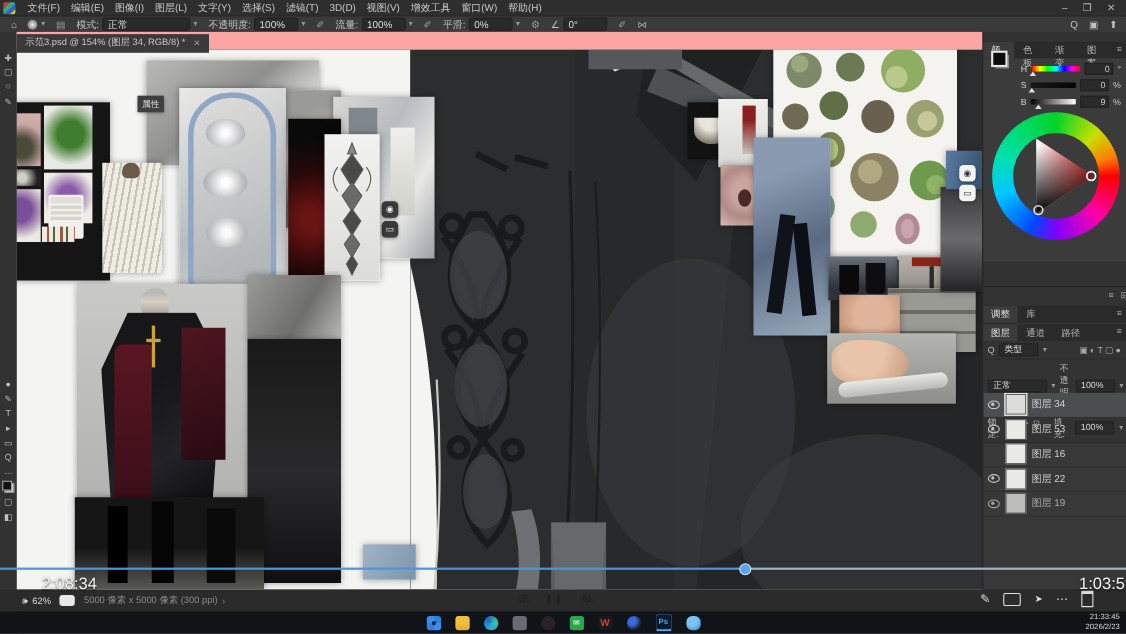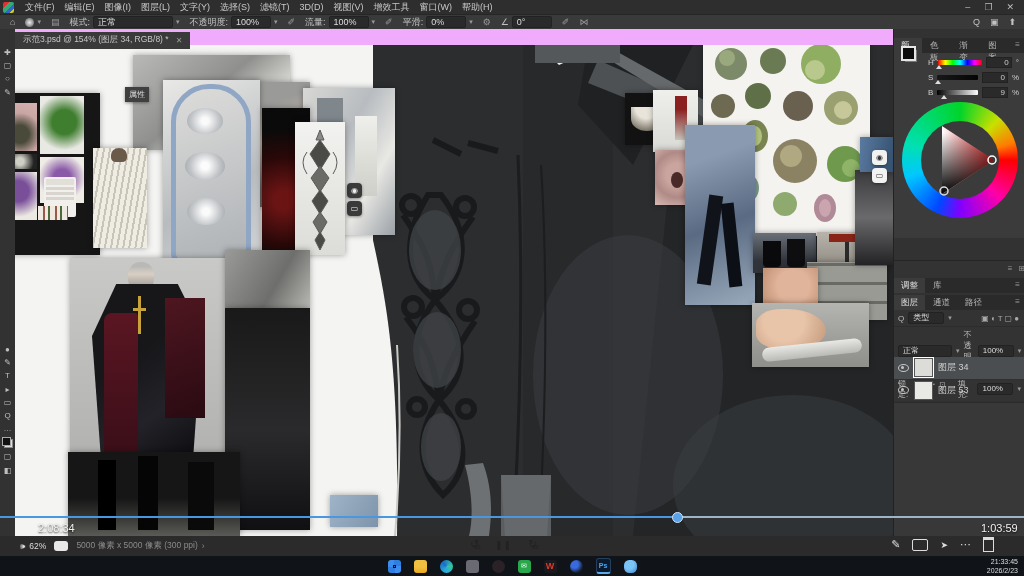--- a/index.html
+++ b/index.html
@@ -12,21 +12,21 @@
   .menubar{left:0;top:0;width:1024px;height:14px;background:#2e2e2e;display:flex;align-items:center;font-size:9px;color:#c8c8c8;z-index:40;}
   .appicon{width:11px;height:11px;margin:0 6px 0 3px;border-radius:2px;
     background:linear-gradient(135deg,#d33 0 30%,#3a7 30% 55%,#36c 55% 80%,#cc3 80%);}
   .menuitem{padding:0 5px;white-space:nowrap;}
   .winctl{margin-left:auto;display:flex;gap:14px;padding-right:10px;color:#bbb;font-size:9px;}
   .optionsbar{left:0;top:14px;width:1024px;height:14px;background:#3a3a3a;border-top:1px solid #262626;display:flex;align-items:center;font-size:9px;color:#c2c2c2;z-index:40;}
   .ob{margin-left:10px;white-space:nowrap;display:flex;align-items:center;gap:3px;}
   .obox{background:#2a2a2a;border:1px solid #222;border-radius:2px;padding:0 4px;min-width:30px;height:10px;line-height:10px;color:#ddd;}
   .dd{color:#999;font-size:7px;}
   .obr{margin-left:auto;display:flex;gap:10px;padding-right:8px;}
-  .tabbar{left:15px;top:28px;width:878px;height:17px;background:#f0abfc;z-index:30;}
+  .tabbar{left:15px;top:28px;width:878px;height:17px;background:#fca5a5;z-index:30;}
   .doctab{display:inline-flex;align-items:center;height:17px;background:#3a3a3a;padding:0 8px;font-size:8.5px;color:#c8c8c8;gap:7px;}
   .doctab .x{color:#999;font-size:8px;}
   
   .toolbar{left:0;top:28px;width:15px;height:528px;background:#323232;z-index:20;display:flex;flex-direction:column;align-items:center;padding-top:20px;gap:4.2px;font-size:8px;color:#bfbfbf;}
   .fgbg{width:11px;height:11px;position:relative;}
   .fgbg .bg2{position:absolute;right:0;bottom:0;width:7px;height:7px;background:#ddd;border:1px solid #888;}
   .fgbg .fg2{position:absolute;left:0;top:0;width:7px;height:7px;background:#111;border:1px solid #aaa;}
   
   .canvas{left:15px;top:45px;width:878px;height:491px;background:#f4f4f2;overflow:hidden;z-index:1;}
   .paint{position:absolute;left:358px;top:0;width:520px;height:491px;background:#2b2d2f;}
@@ -66,21 +66,21 @@
   .statusbar{left:0;top:536px;width:1024px;height:20px;background:#2b2b2b;z-index:35;display:flex;align-items:center;font-size:8.5px;color:#8a8a8a;}
   .vctl{position:absolute;left:470px;top:2px;display:flex;gap:16px;color:#222;font-size:11px;align-items:center;}
   .skipnum{font-size:6px;position:absolute;left:4px;top:6px;color:#222;}
   .annot{position:absolute;right:30px;top:1px;display:flex;gap:12px;color:#ddd;font-size:11px;align-items:center;}
   .taskbar{left:0;top:556px;width:1024px;height:20px;background:#101418;z-index:50;display:flex;align-items:center;justify-content:center;gap:13px;}
   .tico{width:13px;height:13px;border-radius:3px;position:relative;}
   .clock{position:absolute;right:6px;top:1px;text-align:right;font-size:7px;color:#ddd;line-height:9px;}
   
   .progress{left:0;top:516px;height:2px;z-index:45;}
   .knob{position:absolute;top:512px;width:9px;height:9px;border-radius:50%;background:#5ba3e8;border:1px solid #cfe4fa;z-index:46;}
-  .vtime{position:absolute;z-index:46;color:#f0f0f0;font-size:11px;text-shadow:0 1px 2px rgba(0,0,0,.8);}
+  .vtime{position:absolute;z-index:46;color:#f0f0f0;font-size:15px;text-shadow:0 1px 2px rgba(0,0,0,.8);}
   .floatbtn{width:15px;height:15px;background:#f2f2f2;border-radius:4px;margin-bottom:3px;display:flex;align-items:center;justify-content:center;color:#333;font-size:8px;box-shadow:0 1px 3px rgba(0,0,0,.4);}
 </style>
 </head>
 <body>
 
 <div class="a menubar nosel">
   <span class="appicon"></span>
   <span class="menuitem">文件(F)</span>
   <span class="menuitem">编辑(E)</span>
   <span class="menuitem">图像(I)</span>
@@ -481,20 +481,39 @@
           <span class="thumb" style="background: rgb(220, 220, 216);"></span>
           <span class="lname">图层 34</span>
         </div>
         <div class="layer">
           <span class="eye">
             <span class="eyei"></span>
           </span>
           <span class="thumb"></span>
           <span class="lname">图层 53</span>
         </div>
+        <div class="layer">
+          <span class="eye"></span>
+          <span class="thumb"></span>
+          <span class="lname">图层 16</span>
+        </div>
+        <div class="layer">
+          <span class="eye">
+            <span class="eyei"></span>
+          </span>
+          <span class="thumb"></span>
+          <span class="lname">图层 22</span>
+        </div>
+        <div class="layer" style="opacity: 0.75;">
+          <span class="eye">
+            <span class="eyei"></span>
+          </span>
+          <span class="thumb"></span>
+          <span class="lname">图层 19</span>
+        </div>
       </div>
   </div>
 </div>
 
 <div class="a statusbar nosel">
   <span style="margin-left:20px;color:#ddd;">🕪</span>
   <span style="margin-left:4px;color:#ddd;">62%</span>
   <span style="margin-left:8px;width:14px;height:10px;background:#e8e8e8;border-radius:3px;display:inline-block;"></span>
   <span style="margin-left:8px;">5000 像素 x 5000 像素 (300 ppi)</span>
   <span style="margin-left:4px;">›</span>

